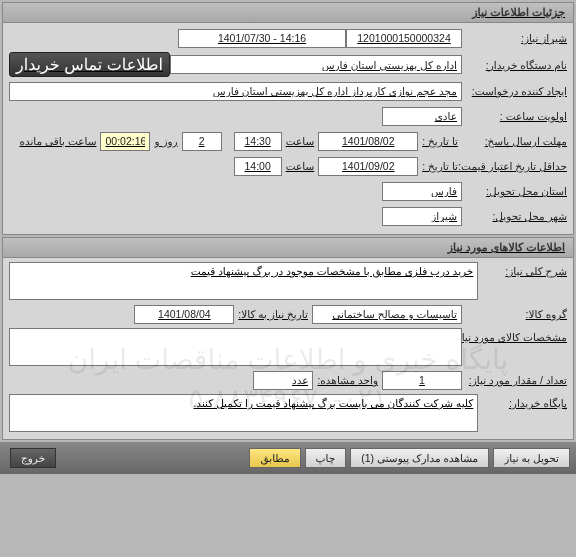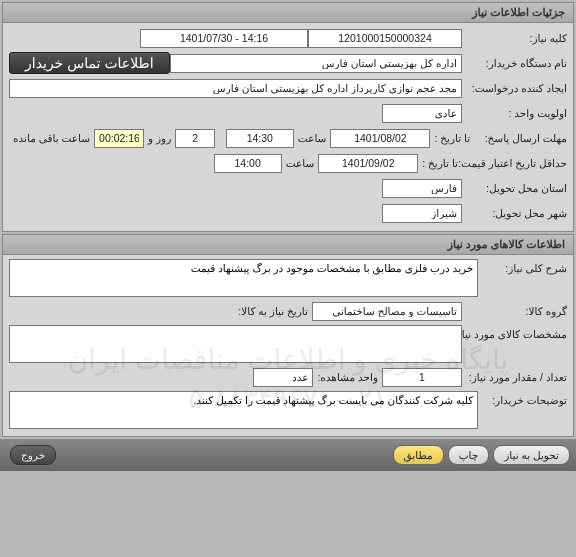--- a/index.html
+++ b/index.html
@@ -8,20 +8,21 @@
   font-size: 11px;
   background: #b8b8b8;
   width: 576px;
   height: 557px;
   overflow: hidden;
 }
 .panel {
   background: #d6d6d6;
   border: 1px solid #888;
   margin: 2px;
+  text-decoration: underline;
 }
 .panel-header {
   background: linear-gradient(#c0c0c0, #a8a8a8);
   border-bottom: 1px solid #888;
   padding: 3px 8px;
   font-weight: bold;
   color: #333;
   text-align: right;
 }
 .panel-body {
@@ -44,41 +45,41 @@
 .field {
   background: #fff;
   border: 1px solid #777;
   height: 19px;
   padding: 1px 4px;
   font-family: Tahoma, sans-serif;
   font-size: 10.5px;
   color: #222;
   text-align: right;
 }
-.field.num { width: 154px; text-align: center; direction: ltr; }
+.field.num { width: 116px; text-align: center; direction: ltr; }
 .field.date { width: 100px; text-align: center; direction: ltr; }
-.field.time { width: 68px; text-align: center; direction: ltr; }
+.field.time { width: 48px; text-align: center; direction: ltr; }
 .field.small { width: 40px; text-align: center; }
 .field.long { flex: 1; }
 .field.med { width: 150px; }
 .textarea {
   background: #fff;
   border: 1px solid #777;
   width: 100%;
   height: 38px;
   padding: 2px 4px;
   font-family: Tahoma, sans-serif;
   font-size: 10.5px;
   resize: none;
   text-align: right;
 }
 .btn {
   background: linear-gradient(#f0f0f0, #d0d0d0);
   border: 1px solid #666;
-  border-radius: 9px;
+  border-radius: 0;
   padding: 3px 10px;
   font-family: Tahoma, sans-serif;
   font-size: 10.5px;
   cursor: pointer;
   color: #222;
   margin-left: 4px;
 }
 .btn.dark {
   background: linear-gradient(#666, #444);
   color: #eee;
@@ -106,52 +107,52 @@
   width: 100%;
   top: 340px;
   direction: ltr;
   line-height: 1.4;
 }
 .panel-body { position: relative; }
 .link-btn {
   background: linear-gradient(#555, #333);
   color: #fff;
   border: 1px solid #222;
-  font-size: 14px;
-  padding: 2px 15px;
+  font-size: 16px;
+  padding: 2px 6px;
   border-radius: 3px;
   cursor: pointer;
 }
 </style>
 </head>
 <body>
 
 <div class="panel">
   <div class="panel-header">جزئیات اطلاعات نیاز</div>
   <div class="panel-body">
 
     <div class="row">
-      <span class="label w1">کلیه نیاز:</span>
+      <span class="label w1">شیراز نیاز:</span>
       <input class="field num" readonly="" value="1201000150000324" style="">
       <input class="field" style="width: 168px; text-align: center; direction: ltr;" readonly="" value="1401/07/30 - 14:16">
     </div>
 
     <div class="row">
       <span class="label w1">نام دستگاه خریدار:</span>
       <input class="field long" readonly="" value="اداره کل بهزیستی استان فارس" style="">
       <button class="link-btn">اطلاعات تماس خریدار</button>
     </div>
 
     <div class="row">
       <span class="label w1">ایجاد کننده درخواست:</span>
       <input class="field long" readonly="" value="مجد عجم نوازی کارپرداز اداره کل بهزیستی استان فارس" style="">
     </div>
 
     <div class="row">
-      <span class="label w1">اولویت واحد :</span>
+      <span class="label w1">اولویت ساعت :</span>
       <input class="field" style="width: 80px;" readonly="" value="عادی">
     </div>
 
     <div class="row">
       <span class="label w1">مهلت ارسال پاسخ:</span>
       <span class="sub-label">تا تاریخ :</span>
       <input class="field date" readonly="" value="1401/08/02" style="">
       <span class="sub-label">ساعت</span>
       <input class="field time" readonly="" value="14:30" style="">
       <span style="width:12px"></span>
@@ -188,44 +189,46 @@
 
     <div class="row" style="align-items:flex-start">
       <span class="label w1" style="padding-top:3px">شرح کلی نیاز:</span>
       <textarea class="textarea" readonly="" style="">خرید درب فلزی مطابق با مشخصات موجود در برگ پیشنهاد قیمت</textarea>
     </div>
 
     <div class="row">
       <span class="label w1">گروه کالا:</span>
       <input class="field med" readonly="" value="تاسیسات و مصالح ساختمانی" style="">
       <span class="sub-label">تاریخ نیاز به کالا:</span>
+      <input class="field date" readonly="" value="1401/08/04" style="">
     </div>
 
     <div class="row" style="align-items:flex-start">
       <span class="label w1" style="padding-top:3px">مشخصات کالای مورد نیاز:</span>
       <textarea class="textarea" readonly="" style=""></textarea>
     </div>
 
     <div class="row">
       <span class="label w1">تعداد / مقدار مورد نیاز:</span>
       <input class="field" style="width: 80px; text-align: center;" readonly="" value="1">
       <span class="sub-label">واحد مشاهده:</span>
       <input class="field" style="width: 60px;" readonly="" value="عدد">
     </div>
 
     <div class="row" style="align-items:flex-start">
-      <span class="label w1" style="padding-top:3px">توضیحات خریدار:</span>
+      <span class="label w1" style="padding-top:3px">پایگاه خریدار:</span>
       <textarea class="textarea" readonly="" style="">کلیه شرکت کنندگان می بایست برگ پیشنهاد قیمت را تکمیل کنند.</textarea>
     </div>
 
   </div>
 </div>
 
 <div class="footer-bar">
   <button class="btn">تحویل به نیاز</button>
+  <button class="btn">مشاهده مدارک پیوستی (1)</button>
   <button class="btn">چاپ</button>
   <button class="btn yellow">مطابق</button>
   <div class="spacer"></div>
   <button class="btn dark">خروج</button>
 </div>
 
 <div class="watermark">پایگاه خبری و اطلاعات مناقصات ایران
 ۰۲۱-۸۸۳۴۹۶۷۰-۵</div>
 
 </body></html>

